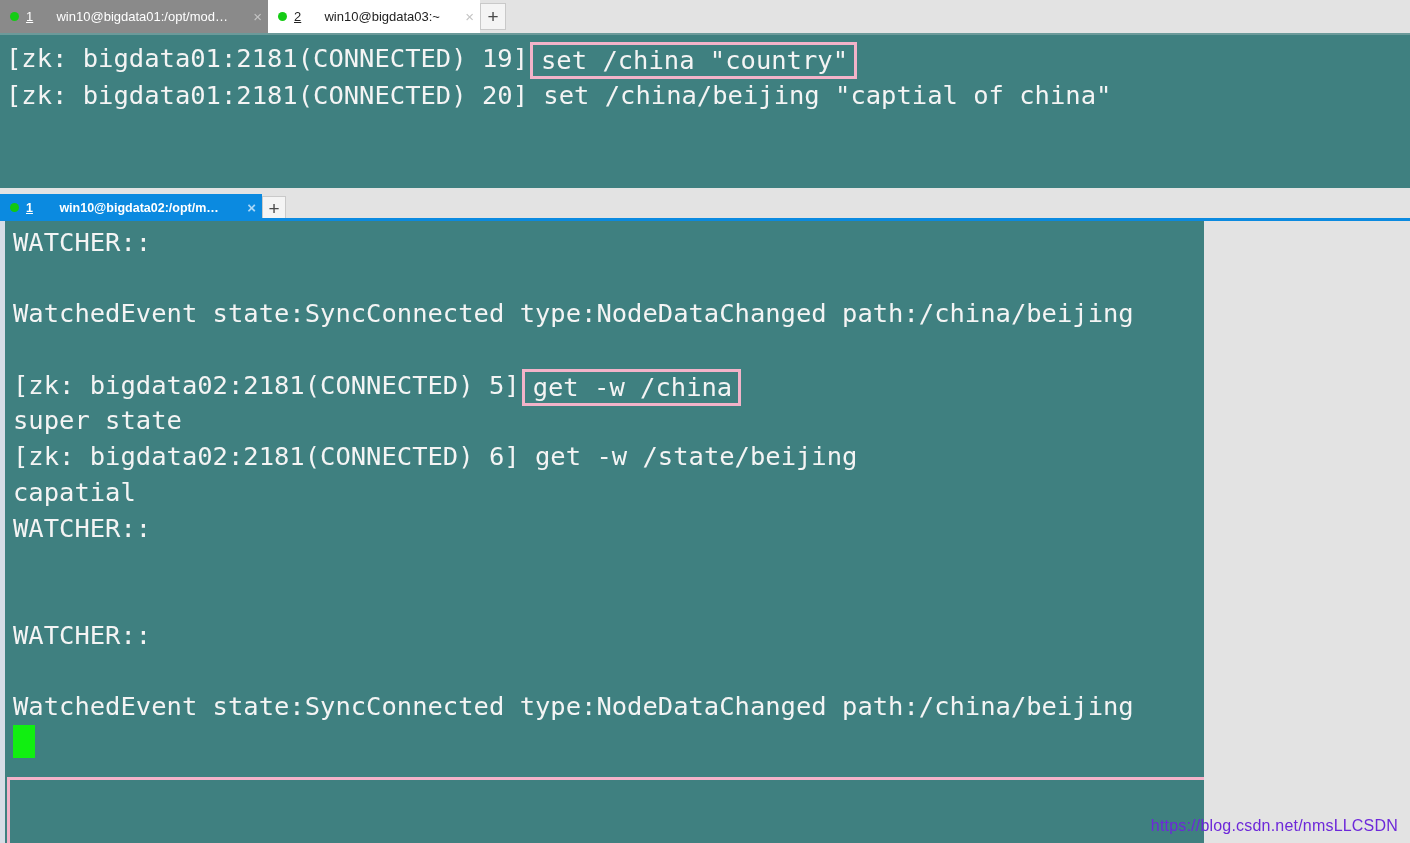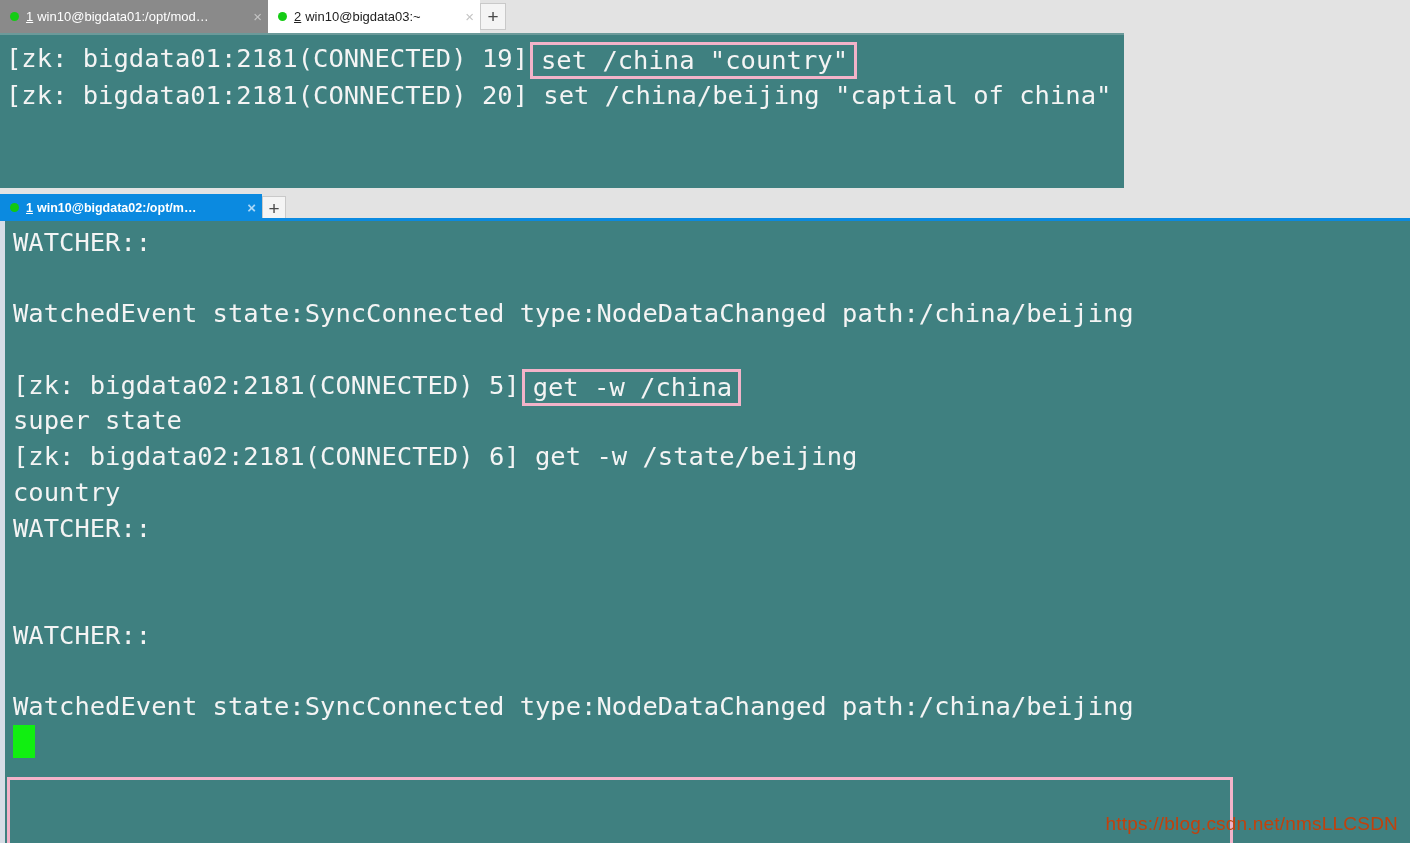--- a/index.html
+++ b/index.html
@@ -74,20 +74,21 @@
   .tabstrip.bottom .tab-dot { background: #12c912; }
 
   .tab-num {
     text-decoration: underline;
     margin-right: 4px;
   }
   .tab-label {
     overflow: hidden;
     text-overflow: clip;
     flex: 1 1 auto;
+    text-align: center;
   }
   .tab-close {
     flex: 0 0 auto;
     margin-left: 6px;
     font-size: 15px;
     line-height: 1;
     opacity: .75;
     color: inherit;
   }
   .tabstrip.top .tab.inactive .tab-close { color: #d8d8d8; }
@@ -127,30 +128,30 @@
     position: absolute;
     left: 0;
     box-sizing: border-box;
     background: #3f8080;
     color: #f4f4f4;
     font-family: "DejaVu Sans Mono", "Liberation Mono", monospace;
     overflow: hidden;
   }
   .term-top {
     top: 33px;
-    width: 1124px;
+    width: 1410px;
     height: 155px;
     font-size: 25.5px;
     line-height: 37px;
     padding: 5px 0 0 6px;
     border-top: 2px solid #6b9a9a;
   }
   .term-bottom {
     top: 221px;
-    width: 1410px;
+    width: 1204px;
     height: 622px;
     font-size: 25.5px;
     line-height: 35.7px;
     padding: 4px 0 4px 8px;
     border-left: 5px solid #d7dde6;
   }
 
   .line {
     white-space: pre;
     position: relative;
@@ -197,22 +198,22 @@
     background: #11ef11;
     vertical-align: -7px;
   }
 
   
   .watermark {
     position: absolute;
     right: 12px;
     bottom: 8px;
     font-family: "Liberation Sans", sans-serif;
-    font-size: 19px;
-    color: #c2410c;
+    font-size: 16px;
+    color: #6d28d9;
     letter-spacing: .2px;
     user-select: none;
   }
 </style>
 </head>
 <body>
 
 <div id="app">
 
   <div class="tabstrip top">
@@ -250,21 +251,21 @@
   <div class="blue-underline"></div>
 
   <div class="term term-bottom">
     <div class="line"><span>WATCHER::</span></div>
     <div class="line"><span></span></div>
     <div class="line"><span>WatchedEvent state:SyncConnected type:NodeDataChanged path:/china/beijing</span></div>
     <div class="line"><span></span></div>
     <div class="line"><span>[zk: bigdata02:2181(CONNECTED) 5]</span><span class="boxed">get -w /china</span></div>
     <div class="line"><span>super state</span></div>
     <div class="line"><span>[zk: bigdata02:2181(CONNECTED) 6]</span><span> </span><span>get -w /state/beijing</span></div>
-    <div class="line"><span>country</span></div>
+    <div class="line"><span>capatial</span></div>
     <div class="line"><span>WATCHER::</span></div>
     <div class="line"><span></span></div>
     <div class="line"><span></span></div>
     <div class="line"><span>WATCHER::</span></div>
     <div class="line"><span></span></div>
     <div class="line"><span>WatchedEvent state:SyncConnected type:NodeDataChanged path:/china/beijing</span></div>
     <div class="line"><span class="cursor-solid"></span></div>
 
     <div class="bigbox"></div>
   </div>

